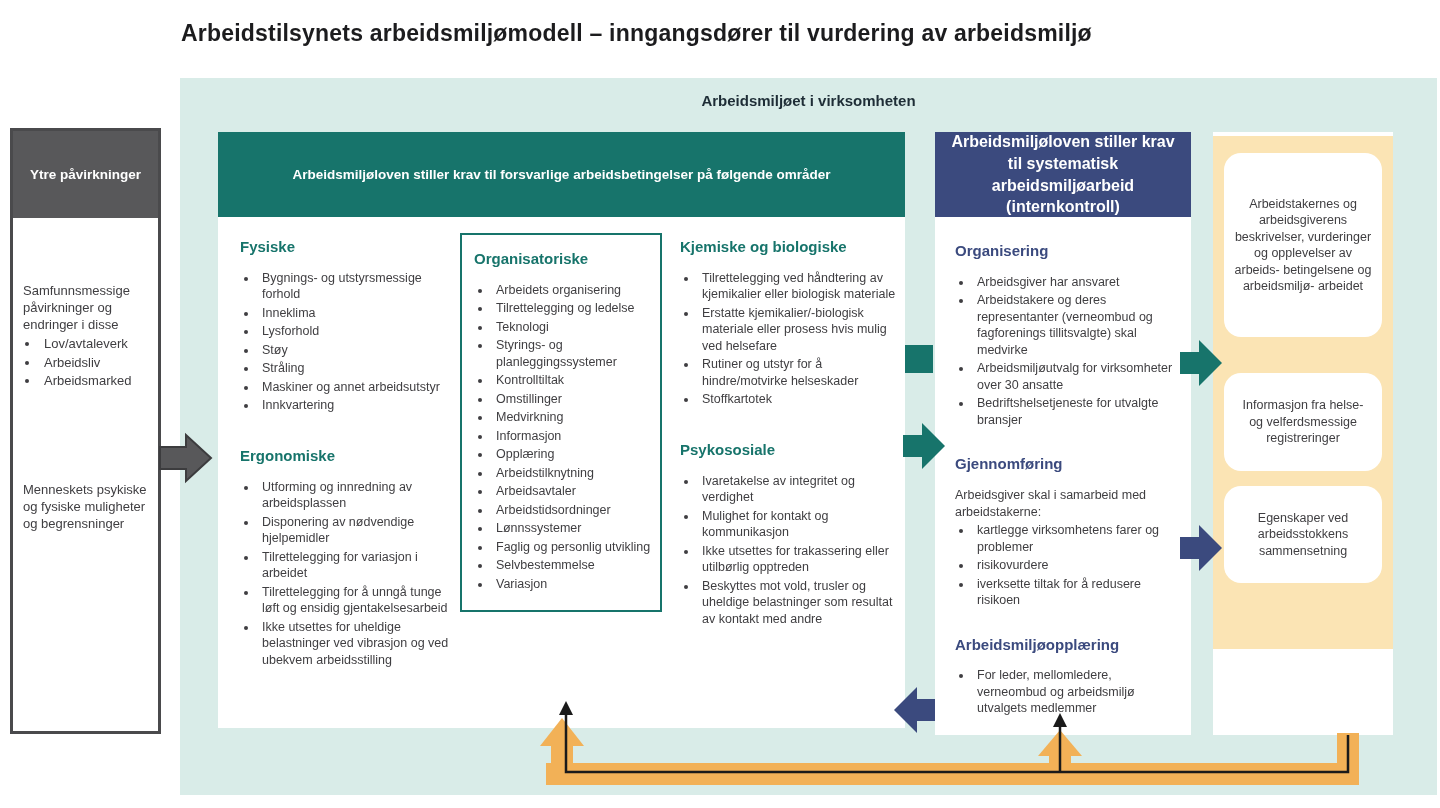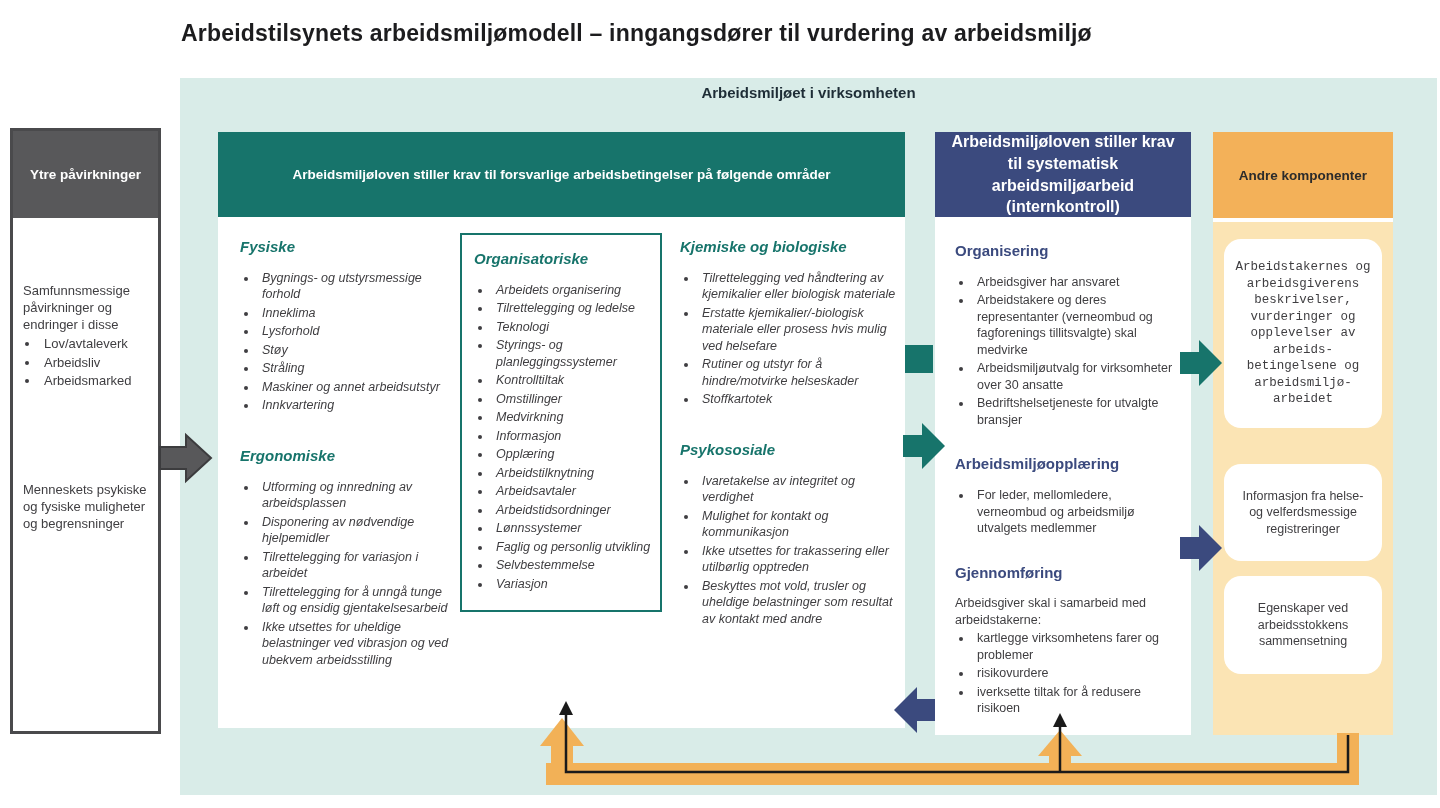--- a/index.html
+++ b/index.html
@@ -12,21 +12,21 @@
 
   
   .page-title{
     left:181px;top:20px;width:1100px;
     font-size:23px;font-weight:bold;color:#1C1C1E;letter-spacing:.2px;
   }
 
   
   .panel{left:180px;top:78px;width:1257px;height:717px;background:#D9ECE8;}
   .panel-label{
-    left:180px;top:84px;width:1257px;text-align:center;
+    left:180px;top:92px;width:1257px;text-align:center;
     font-size:15px;font-weight:bold;color:#1E2D36;
   }
 
   
   .ytre-box{
     left:10px;top:128px;width:151px;height:606px;background:#ffffff;
     border:3px solid #4A4A4C;box-sizing:border-box;
   }
   .ytre-header{
     height:87px;background:#58585A;color:#ffffff;font-weight:bold;font-size:13.5px;
@@ -39,21 +39,21 @@
   .ytre-body ul{margin:2px 0 0 0;padding-left:17px;}
   .ytre-body li{margin:1px 0;}
 
   
   .main-box{left:218px;top:132px;width:687px;height:596px;background:#ffffff;}
   .main-header{
     height:85px;background:#17746B;color:#ffffff;font-weight:bold;font-size:13.5px;
     display:flex;align-items:center;justify-content:center;text-align:center;
     line-height:1.45;padding:0 70px;box-sizing:border-box;
   }
-  .main-content{position:relative;height:511px;font-style:italic;}
+  .main-content{position:relative;height:511px;}
   .col{position:absolute;font-size:12.5px;line-height:1.32;}
   .col-1{left:22px;top:20px;width:214px;}
   .col-3{left:462px;top:20px;width:216px;}
   .org-box{
     left:242px;top:16px;width:202px;box-sizing:border-box;
     border:2px solid #17746B;padding:14px 8px 16px 12px;
   }
   .heading-teal{font-size:15px;font-weight:bold;color:#17746B;margin:0 0 13px 0;}
   .heading-navy{font-size:15px;font-weight:bold;color:#3B4A7E;margin:0 0 13px 0;}
   .mt-gap{margin-top:32px;}
@@ -82,21 +82,21 @@
   }
   .andre-body{
     margin-top:4px;background:#FBE4B4;height:513px;box-sizing:border-box;
     padding:17px 11px;
   }
   .andre-card{
     background:#ffffff;border-radius:17px;text-align:center;
     font-size:12.5px;line-height:1.32;padding:24px 10px;margin-bottom:15px;
     display:flex;align-items:center;justify-content:center;box-sizing:border-box;
   }
-  .andre-card.c1{min-height:184px;padding:20px 8px;font-family:Liberation Mono, monospace;}
+  .andre-card.c1{min-height:184px;padding:20px 8px;}
   .andre-card.c2{min-height:96px;margin-top:36px;}
   .andre-card.c3{min-height:96px;}
 
   
   .arrows{left:0;top:0;width:1440px;height:808px;pointer-events:none;}
 </style>
 </head>
 <body>
 
 <div class="abs page-title">Arbeidstilsynets arbeidsmiljømodell – inngangsdører til vurdering av arbeidsmiljø</div>
@@ -190,39 +190,38 @@
     <div class="sect">
       <div class="heading-navy">Organisering</div>
       <ul class="bullets">
           <li>Arbeidsgiver har ansvaret</li>
           <li>Arbeidstakere og deres representanter (verneombud og fagforenings tillitsvalgte) skal medvirke</li>
           <li>Arbeidsmiljøutvalg for virksomheter over 30 ansatte</li>
           <li>Bedriftshelsetjeneste for utvalgte bransjer</li>
         </ul>
     </div>
     <div class="sect">
-      <div class="heading-navy">Arbeidsmiljøopplæring</div>
-      <ul class="bullets">
-          <li>For leder, mellomledere, verneombud og arbeidsmiljø utvalgets medlemmer</li>
-        </ul>
-    </div>
-    <div class="sect">
       <div class="heading-navy">Gjennomføring</div>
       <p class="ik-intro">Arbeidsgiver skal i samarbeid med arbeidstakerne:</p>
       <ul class="bullets">
           <li>kartlegge virksomhetens farer og problemer</li>
           <li>risikovurdere</li>
           <li>iverksette tiltak for å redusere risikoen</li>
         </ul>
     </div>
+    <div class="sect">
+      <div class="heading-navy">Arbeidsmiljøopplæring</div>
+      <ul class="bullets">
+          <li>For leder, mellomledere, verneombud og arbeidsmiljø utvalgets medlemmer</li>
+        </ul>
+    </div>
   </div>
 </div>
 
 <div class="abs andre-box">
-  <div class="andre-header">Andre komponenter</div>
   <div class="andre-body">
     <div class="andre-card c1">Arbeidstakernes og arbeidsgiverens beskrivelser, vurderinger og opplevelser av arbeids- betingelsene og arbeidsmiljø- arbeidet</div>
     <div class="andre-card c2">Informasjon fra helse- og velferdsmessige registreringer</div>
     <div class="andre-card c3">Egenskaper ved arbeidsstokkens sammensetning</div>
   </div>
 </div>
 
 <svg class="abs arrows" width="1440" height="808" viewBox="0 0 1440 808" xmlns="http://www.w3.org/2000/svg">
 
   <polygon points="160,447 186,447 186,435 211,458 186,481 186,469 160,469" fill="#58585A" stroke="#3C3C3E" stroke-width="2"></polygon>

